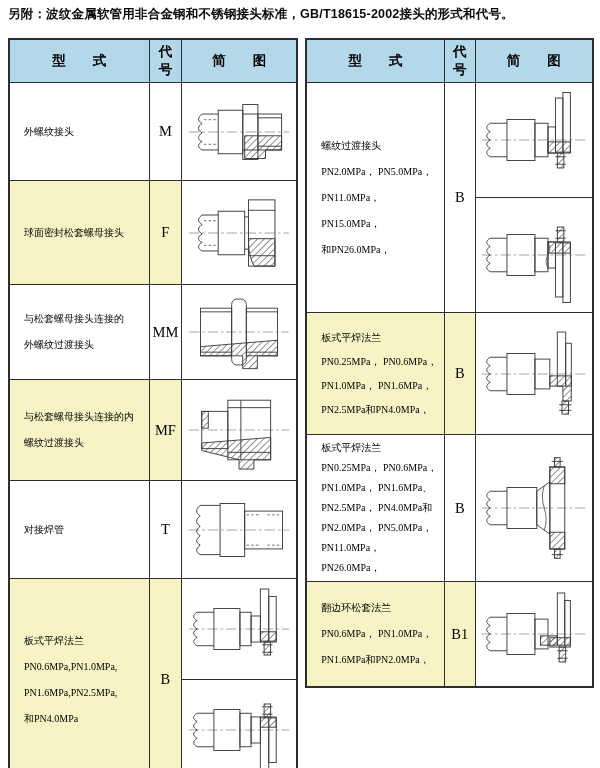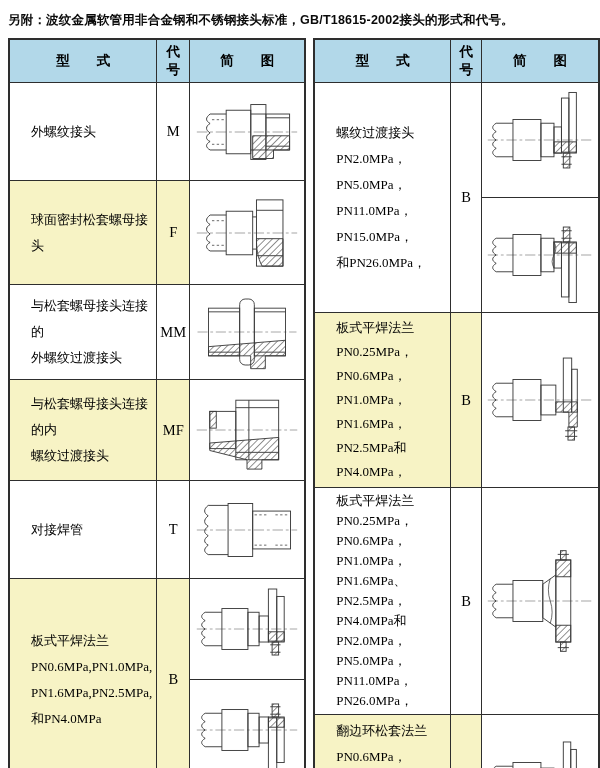--- a/index.html
+++ b/index.html
@@ -1,25 +1,25 @@
 <!DOCTYPE html>
 <html><head>
 <meta charset="utf-8">
 <style>
   html,body{margin:0;padding:0;}
   body{width:600px;height:768px;background:#ffffff;position:relative;
        font-family:"Liberation Serif","DejaVu Serif",serif;color:#000;}
-  .title{position:absolute;top:12px;left:8px;width:586px;
+  .title{position:absolute;top:6px;left:8px;width:586px;
          font-family:"Liberation Sans","DejaVu Sans",sans-serif;
          font-weight:bold;font-size:12.5px;letter-spacing:.2px;color:#0a0a0a;}
   .tables{position:absolute;top:38px;left:8px;display:flex;gap:7px;align-items:flex-start;}
   table{border-collapse:collapse;table-layout:fixed;border:2px solid #2e2e2e;background:#fff;}
   td,th{border:1px solid #2e2e2e;padding:3px;overflow:hidden;}
   th{background:#b2d8e9;font-weight:bold;font-size:13.5px;height:28px;}
-  .tcell{font-size:13px;line-height:26px;padding:3px 4px 3px 21px;
+  .tcell{font-size:10px;line-height:26px;padding:3px 4px 3px 14px;
          vertical-align:middle;white-space:pre-line;}
   .mid{line-height:24px;}
   .tight{line-height:20px;}
   .ccell{text-align:center;vertical-align:middle;font-size:14.5px;}
   .dcell{text-align:center;vertical-align:middle;background:#fff;}
   .hl{background:#f7f3c5;}
   svg.dg{display:block;margin:0 auto;}
 </style>
 </head>
 <body>

